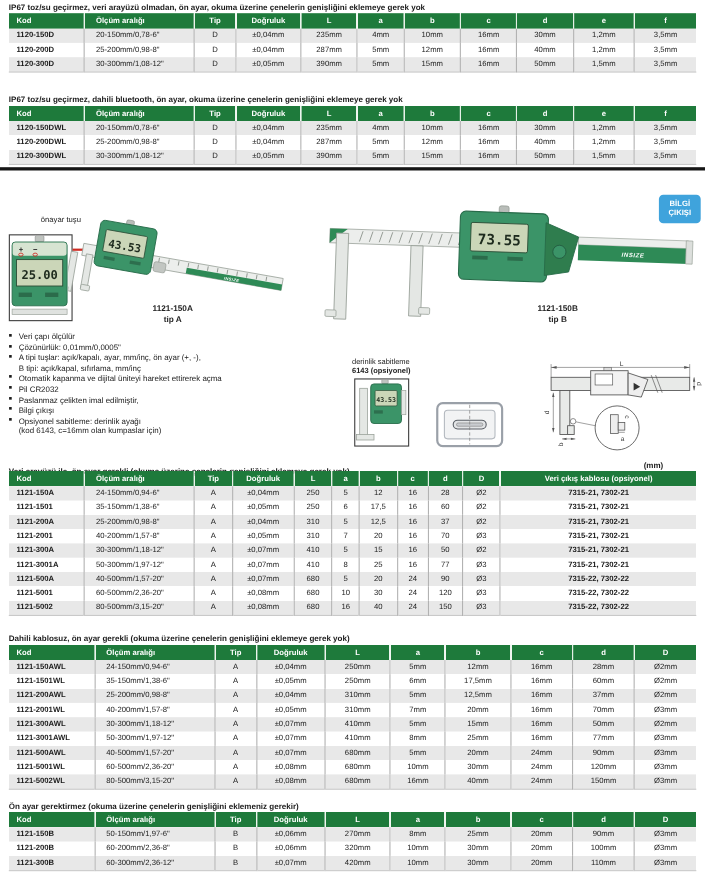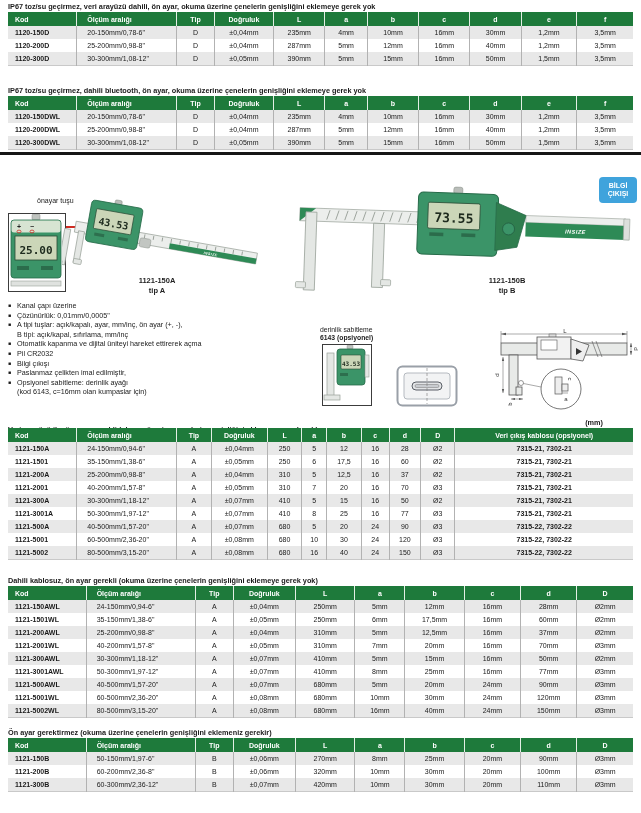--- a/index.html
+++ b/index.html
@@ -78,21 +78,21 @@
   .brand-txt { font-style:italic; font-weight:bold; fill:#ffffff; }
   .dim-label { font-size:6px; fill:#333; font-family:"Liberation Sans", sans-serif; }
 
   .unit-note { position:absolute; right:30px; top:0; font-size:7.3px; font-weight:bold;padding-left:16px; }
 </style>
 </head>
 <body>
 
 <div class="page">
 
-  <div class="abs tbl-title" style="left:8px;top:2px;">IP67 toz/su geçirmez, veri arayüzü dahili, ön ayar, okuma üzerine çenelerin genişliğini eklemeye gerek yok</div>
+  <div class="abs tbl-title" style="left:8px;top:2px;">IP67 toz/su geçirmez, veri arayüzü olmadan, ön ayar, okuma üzerine çenelerin genişliğini eklemeye gerek yok</div>
   <table class="abs cat t11" style="left:8px;top:12px;">
     <thead>
         <tr>
           <th>Kod</th>
           <th>Ölçüm aralığı</th>
           <th>Tip</th>
           <th>Doğruluk</th>
           <th>L</th>
           <th>a</th>
           <th>b</th>
@@ -277,28 +277,28 @@
       <rect x="140" y="46" width="14" height="3.5" fill="#1f4a33" opacity="0.55"></rect>
       <rect x="172" y="46" width="14" height="3.5" fill="#1f4a33" opacity="0.55"></rect>
     </g>
   </svg>
   <div class="abs caption" id="caption-b">
     <div>1121-150B</div>
     <div>tip B</div>
   </div>
 
   <ul class="abs features">
-      <li>Kanal çapı üzerine</li>
+      <li>Veri çapı ölçülür</li>
       <li>Çözünürlük: 0,01mm/0,0005"</li>
       <li>A tipi tuşlar: açık/kapalı, ayar, mm/inç, ön ayar (+, -),
 B tipi: açık/kapal, sıfırlama, mm/inç</li>
       <li>Otomatik kapanma ve dijital üniteyi hareket ettirerek açma</li>
       <li>Pil CR2032</li>
+      <li>Paslanmaz çelikten imal edilmiştir,</li>
       <li>Bilgi çıkışı</li>
-      <li>Paslanmaz çelikten imal edilmiştir,</li>
       <li>Opsiyonel sabitleme: derinlik ayağı
 (kod 6143, c=16mm olan kumpaslar için)</li>
     </ul>
 
   <div class="abs depth-label">
     <div>derinlik sabitleme</div>
     <b>6143 (opsiyonel)</b>
   </div>
   <div class="abs depth-box">
     <svg width="47" height="59" viewBox="0 0 47 59">

